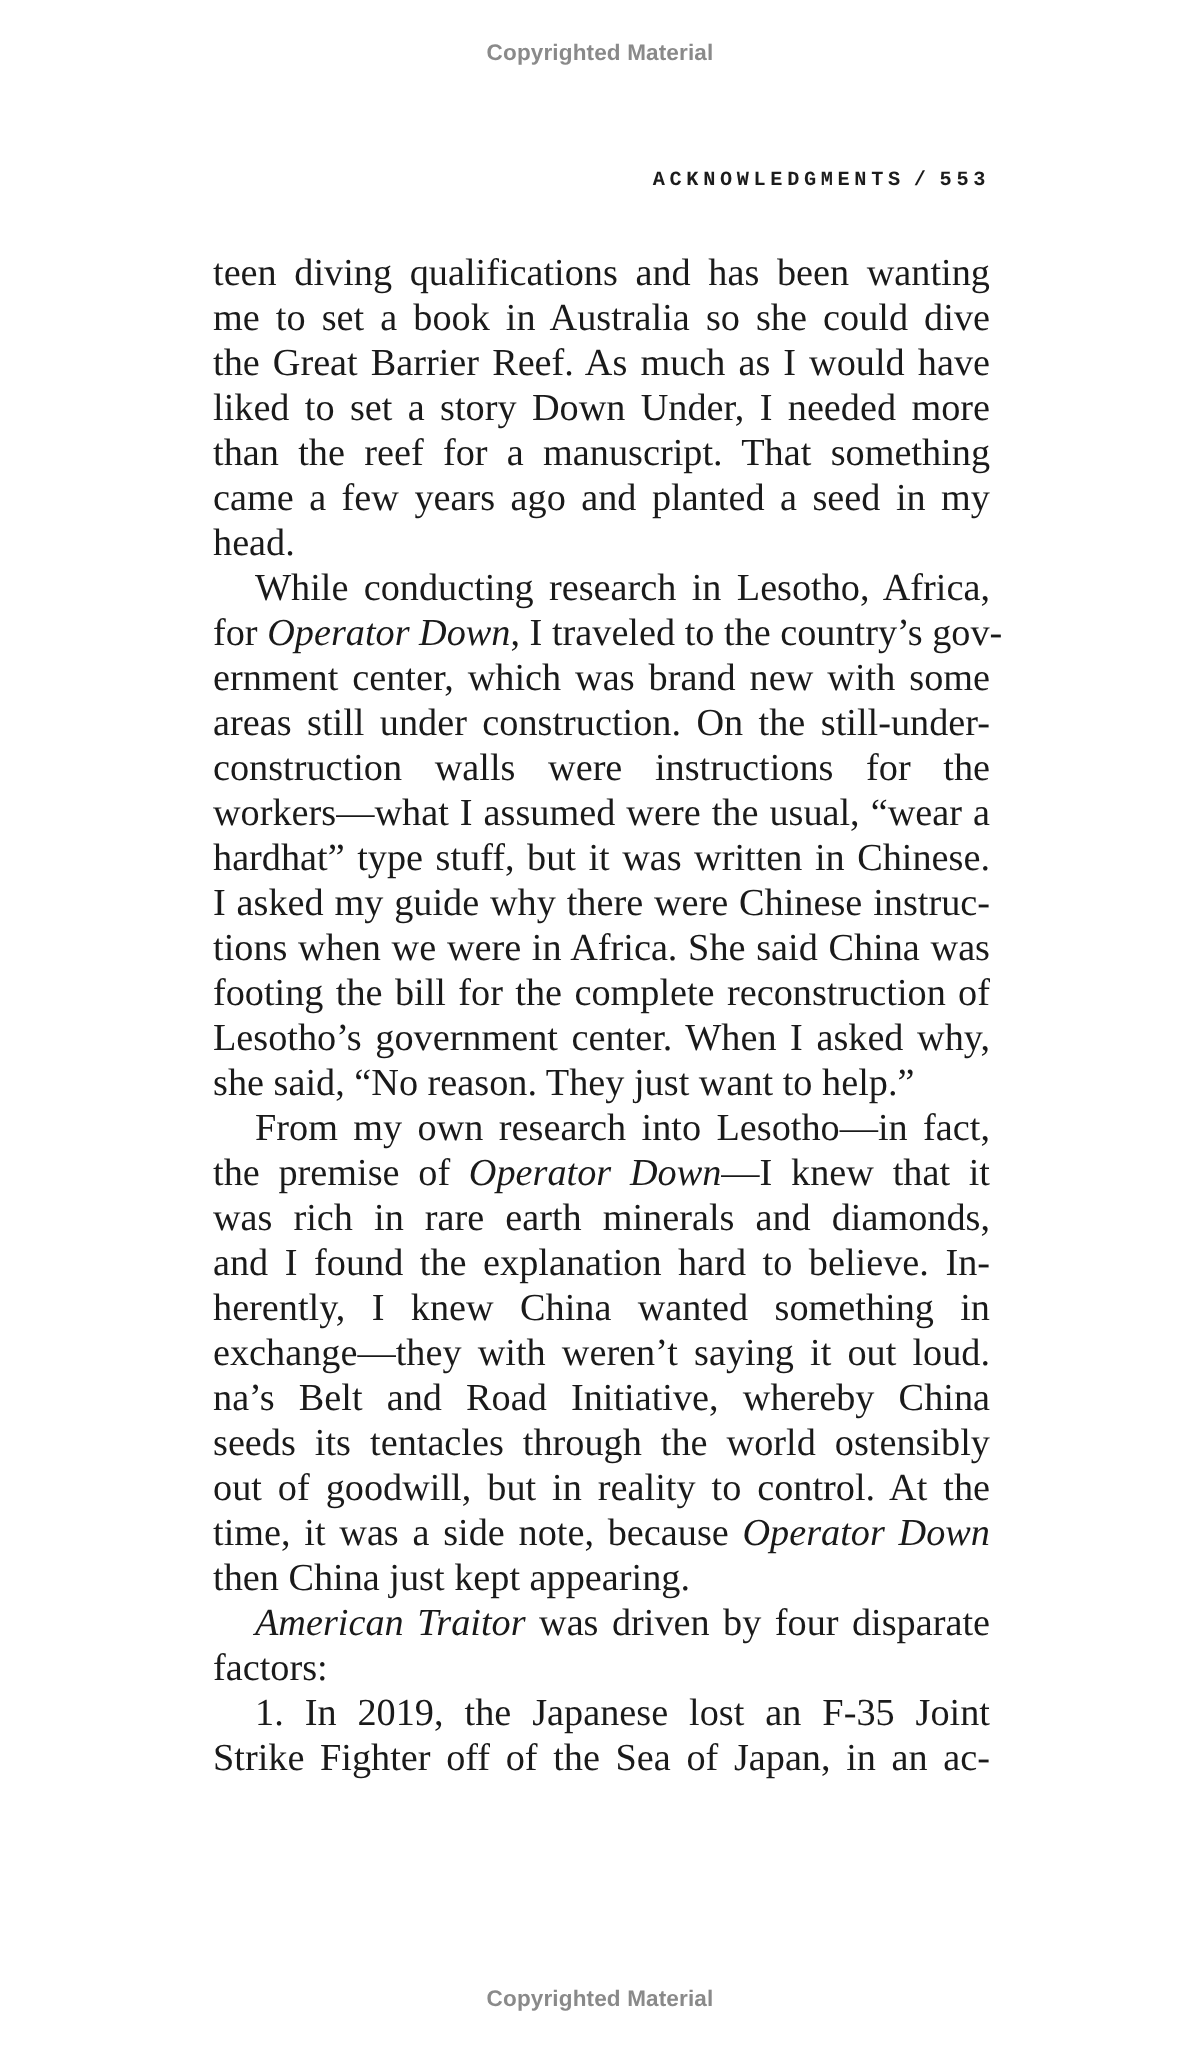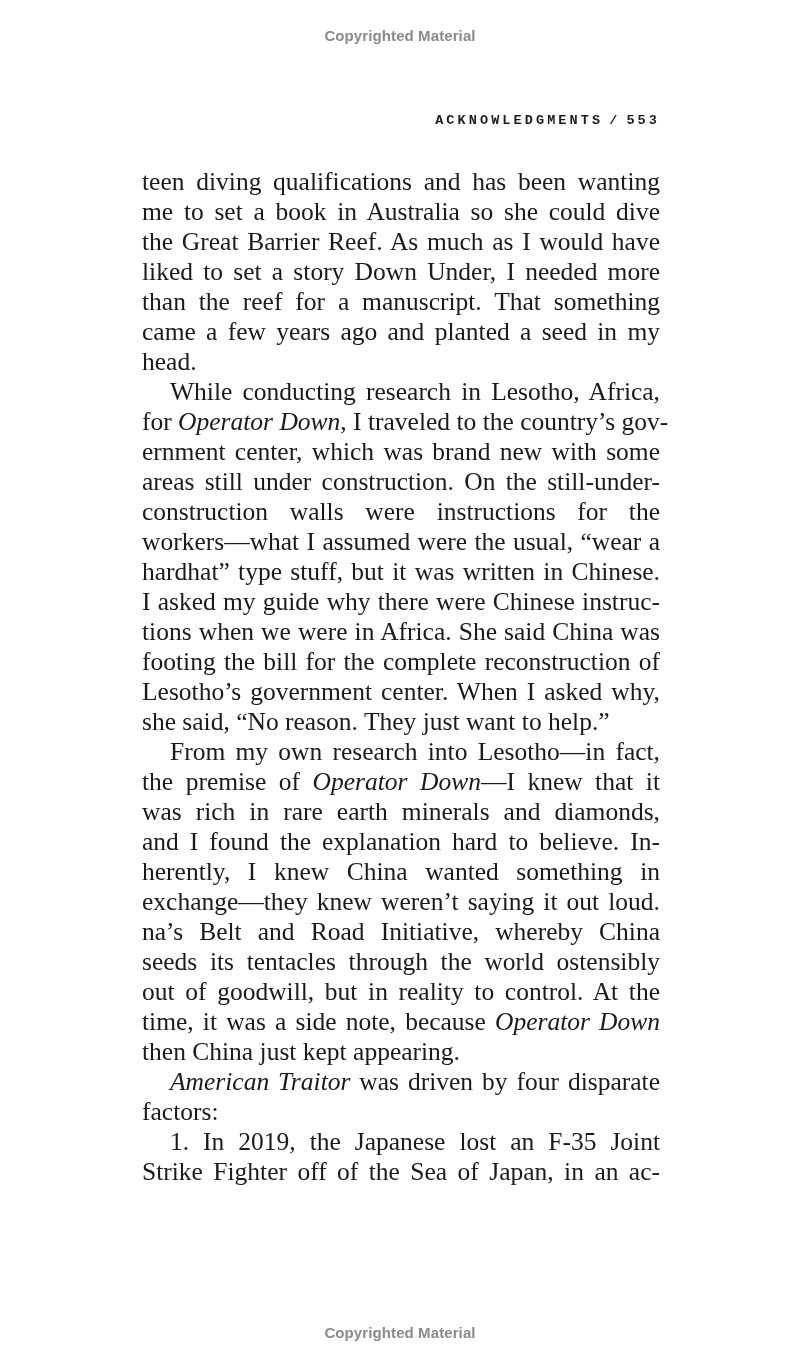--- a/index.html
+++ b/index.html
@@ -59,21 +59,21 @@
   <span class="line">tions when we were in Africa. She said China was</span>
   <span class="line">footing the bill for the complete reconstruction of</span>
   <span class="line">Lesotho’s government center. When I asked why,</span>
   <span class="line last">she said, “No reason. They just want to help.”</span>
 
   <span class="line indent">From my own research into Lesotho—in fact,</span>
   <span class="line"><span>the premise of </span><i>Operator Down</i><span>—I knew that it</span></span>
   <span class="line">was rich in rare earth minerals and diamonds,</span>
   <span class="line">and I found the explanation hard to believe. In-</span>
   <span class="line">herently, I knew China wanted something in</span>
-  <span class="line">exchange—they knew weren’t saying it out loud.</span>
+  <span class="line">exchange—they with weren’t saying it out loud.</span>
   <span class="line">na’s Belt and Road Initiative, whereby China</span>
   <span class="line">seeds its tentacles through the world ostensibly</span>
   <span class="line">out of goodwill, but in reality to control. At the</span>
   <span class="line"><span>time, it was a side note, because </span><i>Operator Down</i><span></span></span>
   <span class="line last">then China just kept appearing.</span>
 
   <span class="line indent"><span></span><i>American Traitor</i><span> was driven by four disparate</span></span>
   <span class="line last">factors:</span>
 
   <span class="line indent">1. In 2019, the Japanese lost an F-35 Joint</span>

